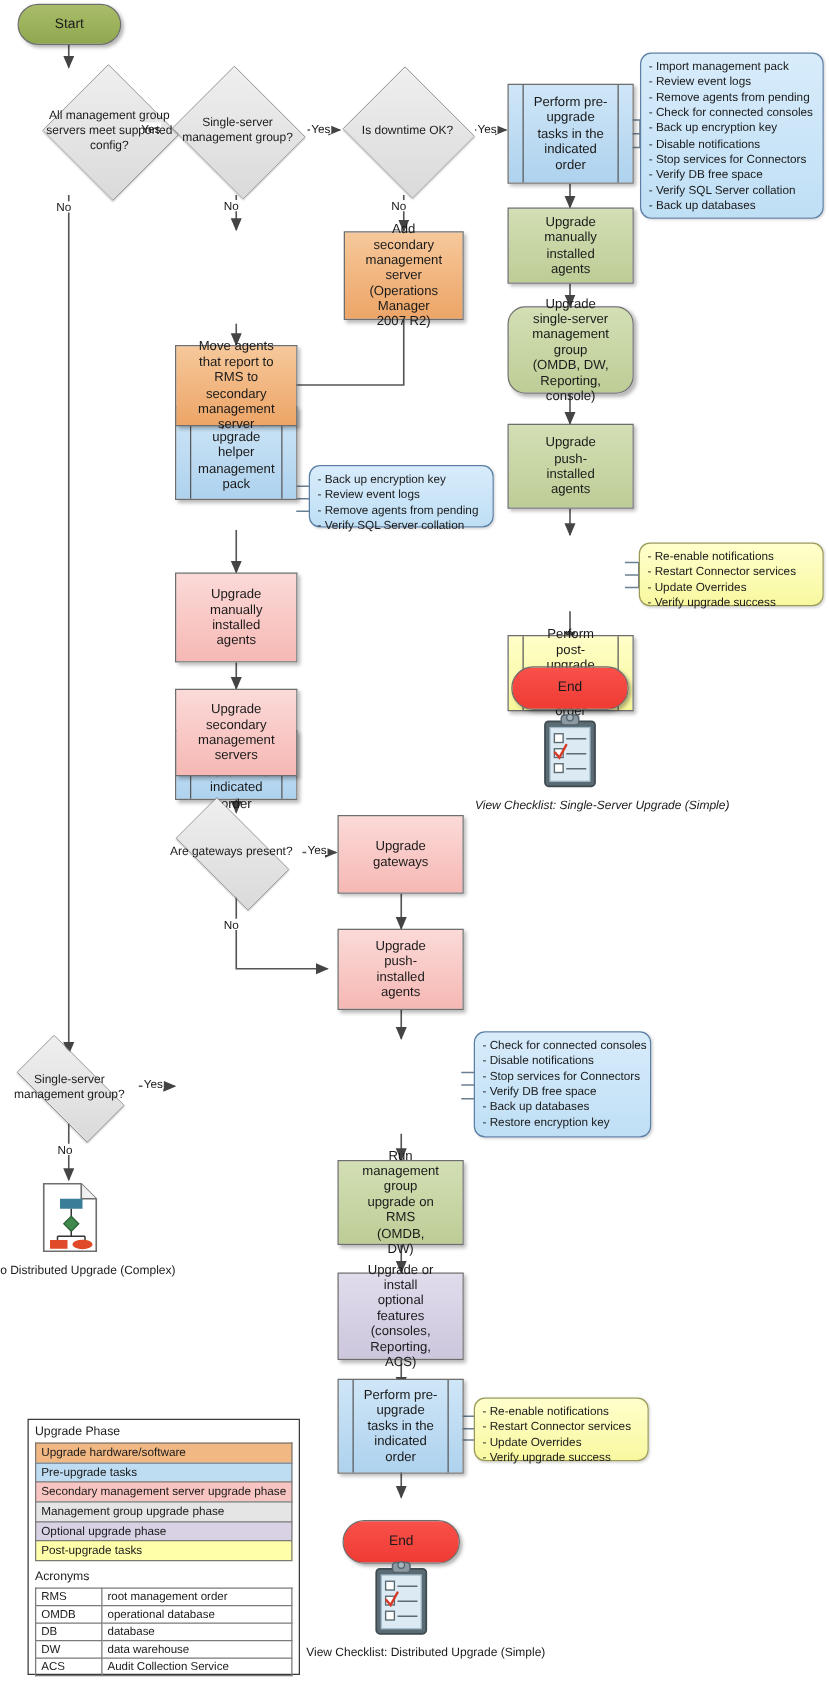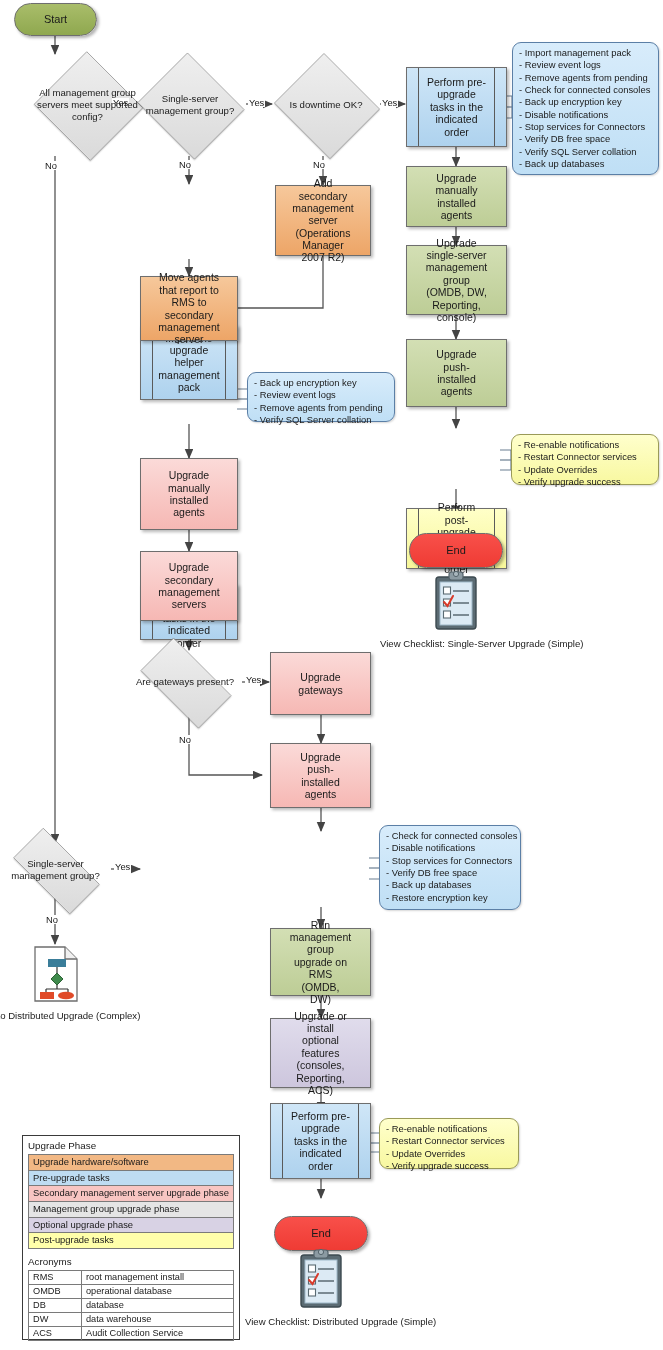--- a/index.html
+++ b/index.html
@@ -197,38 +197,38 @@
       <li>- Disable notifications</li>
       <li>- Stop services for Connectors</li>
       <li>- Verify DB free space</li>
       <li>- Verify SQL Server collation</li>
       <li>- Back up databases</li>
     </ul>
   </div>
 
   <div class="node proc f-mg" style="left:406px;top:166px;width:101px;height:61px;">Upgrade manually installed agents</div>
 
-  <div class="node proc f-mg" style="left:406px;top:245px;width:101px;height:70px;">Upgrade single-server management group (OMDB, DW, Reporting, console)</div>
+  <div class="node proc f-mg" style="left:406px;top:245px;width:101px;height:70px;border-radius:14px;">Upgrade single-server management group (OMDB, DW, Reporting, console)</div>
 
   <div class="node proc f-mg" style="left:406px;top:339px;width:101px;height:68px;">Upgrade push-installed agents</div>
 
   <div class="node proc pp f-post" style="left:406px;top:428px;width:101px;height:61px;">Perform post-upgrade tasks in the indicated order</div>
 
   <div class="note yellow" style="left:511px;top:434px;width:148px;height:51px;">
     <ul>
       <li>- Re-enable notifications</li>
       <li>- Restart Connector services</li>
       <li>- Update Overrides</li>
       <li>- Verify upgrade success</li>
     </ul>
   </div>
 
   <div class="node term t-end" style="left:409px;top:517px;width:94px;height:35px;">End</div>
 
-  <div class="docwrap" style="left:380px;top:570px;width:152px;">
+  <div class="docwrap" style="left:380px;top:570px;width:152px;font-style:italic;">
     <svg width="56" height="62" viewBox="0 0 56 62">
       <rect x="8" y="7" width="40" height="52" rx="3" fill="#5b6b73" stroke="#3d4a50" stroke-width="1.4"></rect>
       <rect x="12" y="12" width="32" height="43" fill="#dceaf4" stroke="#9fb9c9" stroke-width="1"></rect>
       <rect x="21" y="2" width="14" height="8" rx="2.5" fill="#8b9aa2" stroke="#55646c" stroke-width="1.2"></rect>
       <circle cx="28" cy="4" r="2.6" fill="#a8b6bd" stroke="#55646c" stroke-width="1"></circle>
       <rect x="15.5" y="17" width="7" height="7" fill="#fff" stroke="#5b6b73" stroke-width="1.1"></rect>
       <rect x="15.5" y="29" width="7" height="7" fill="#fff" stroke="#5b6b73" stroke-width="1.1"></rect>
       <rect x="15.5" y="41" width="7" height="7" fill="#fff" stroke="#5b6b73" stroke-width="1.1"></rect>
       <path d="M25,21 L41,21 M25,33 L41,33 M25,45 L41,45" stroke="#5b6b73" stroke-width="1.3"></path>
       <path d="M16,32 L19.5,36 L25,26" stroke="#d83a2a" stroke-width="2" fill="none" stroke-linecap="round"></path>
@@ -350,21 +350,21 @@
       <div class="lrow" style="background:#f8c5c2;">Secondary management server upgrade phase</div>
       <div class="lrow" style="background:#e5e5e5;">Management group upgrade phase</div>
       <div class="lrow" style="background:#d8d2e4;">Optional upgrade phase</div>
       <div class="lrow" style="background:#ffffaa;">Post-upgrade tasks</div>
     </div>
     <div class="acr-title">Acronyms</div>
     <table class="acr">
       <tbody>
           <tr>
         <td class="k">RMS</td>
-        <td>root management install</td>
+        <td>root management order</td>
       </tr>
       <tr>
         <td class="k">OMDB</td>
         <td>operational database</td>
       </tr>
       <tr>
         <td class="k">DB</td>
         <td>database</td>
       </tr>
       <tr>

